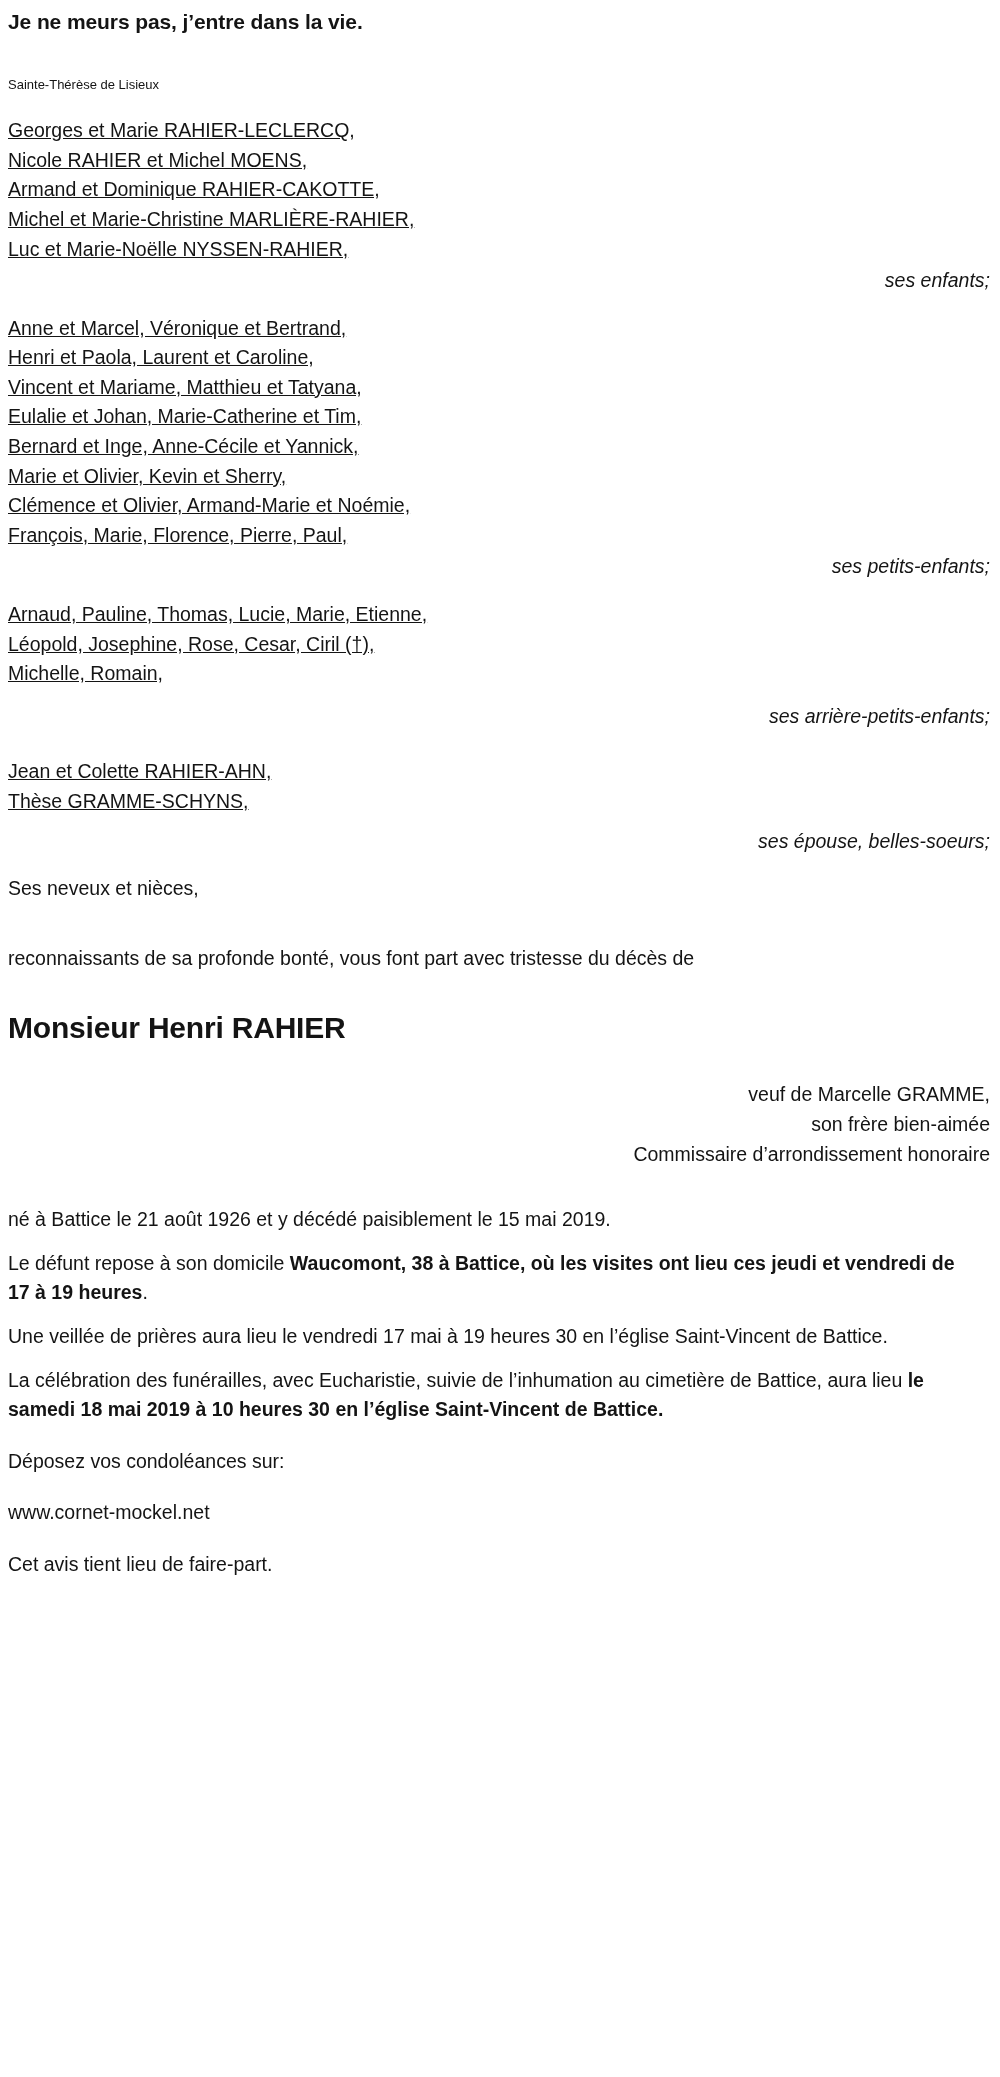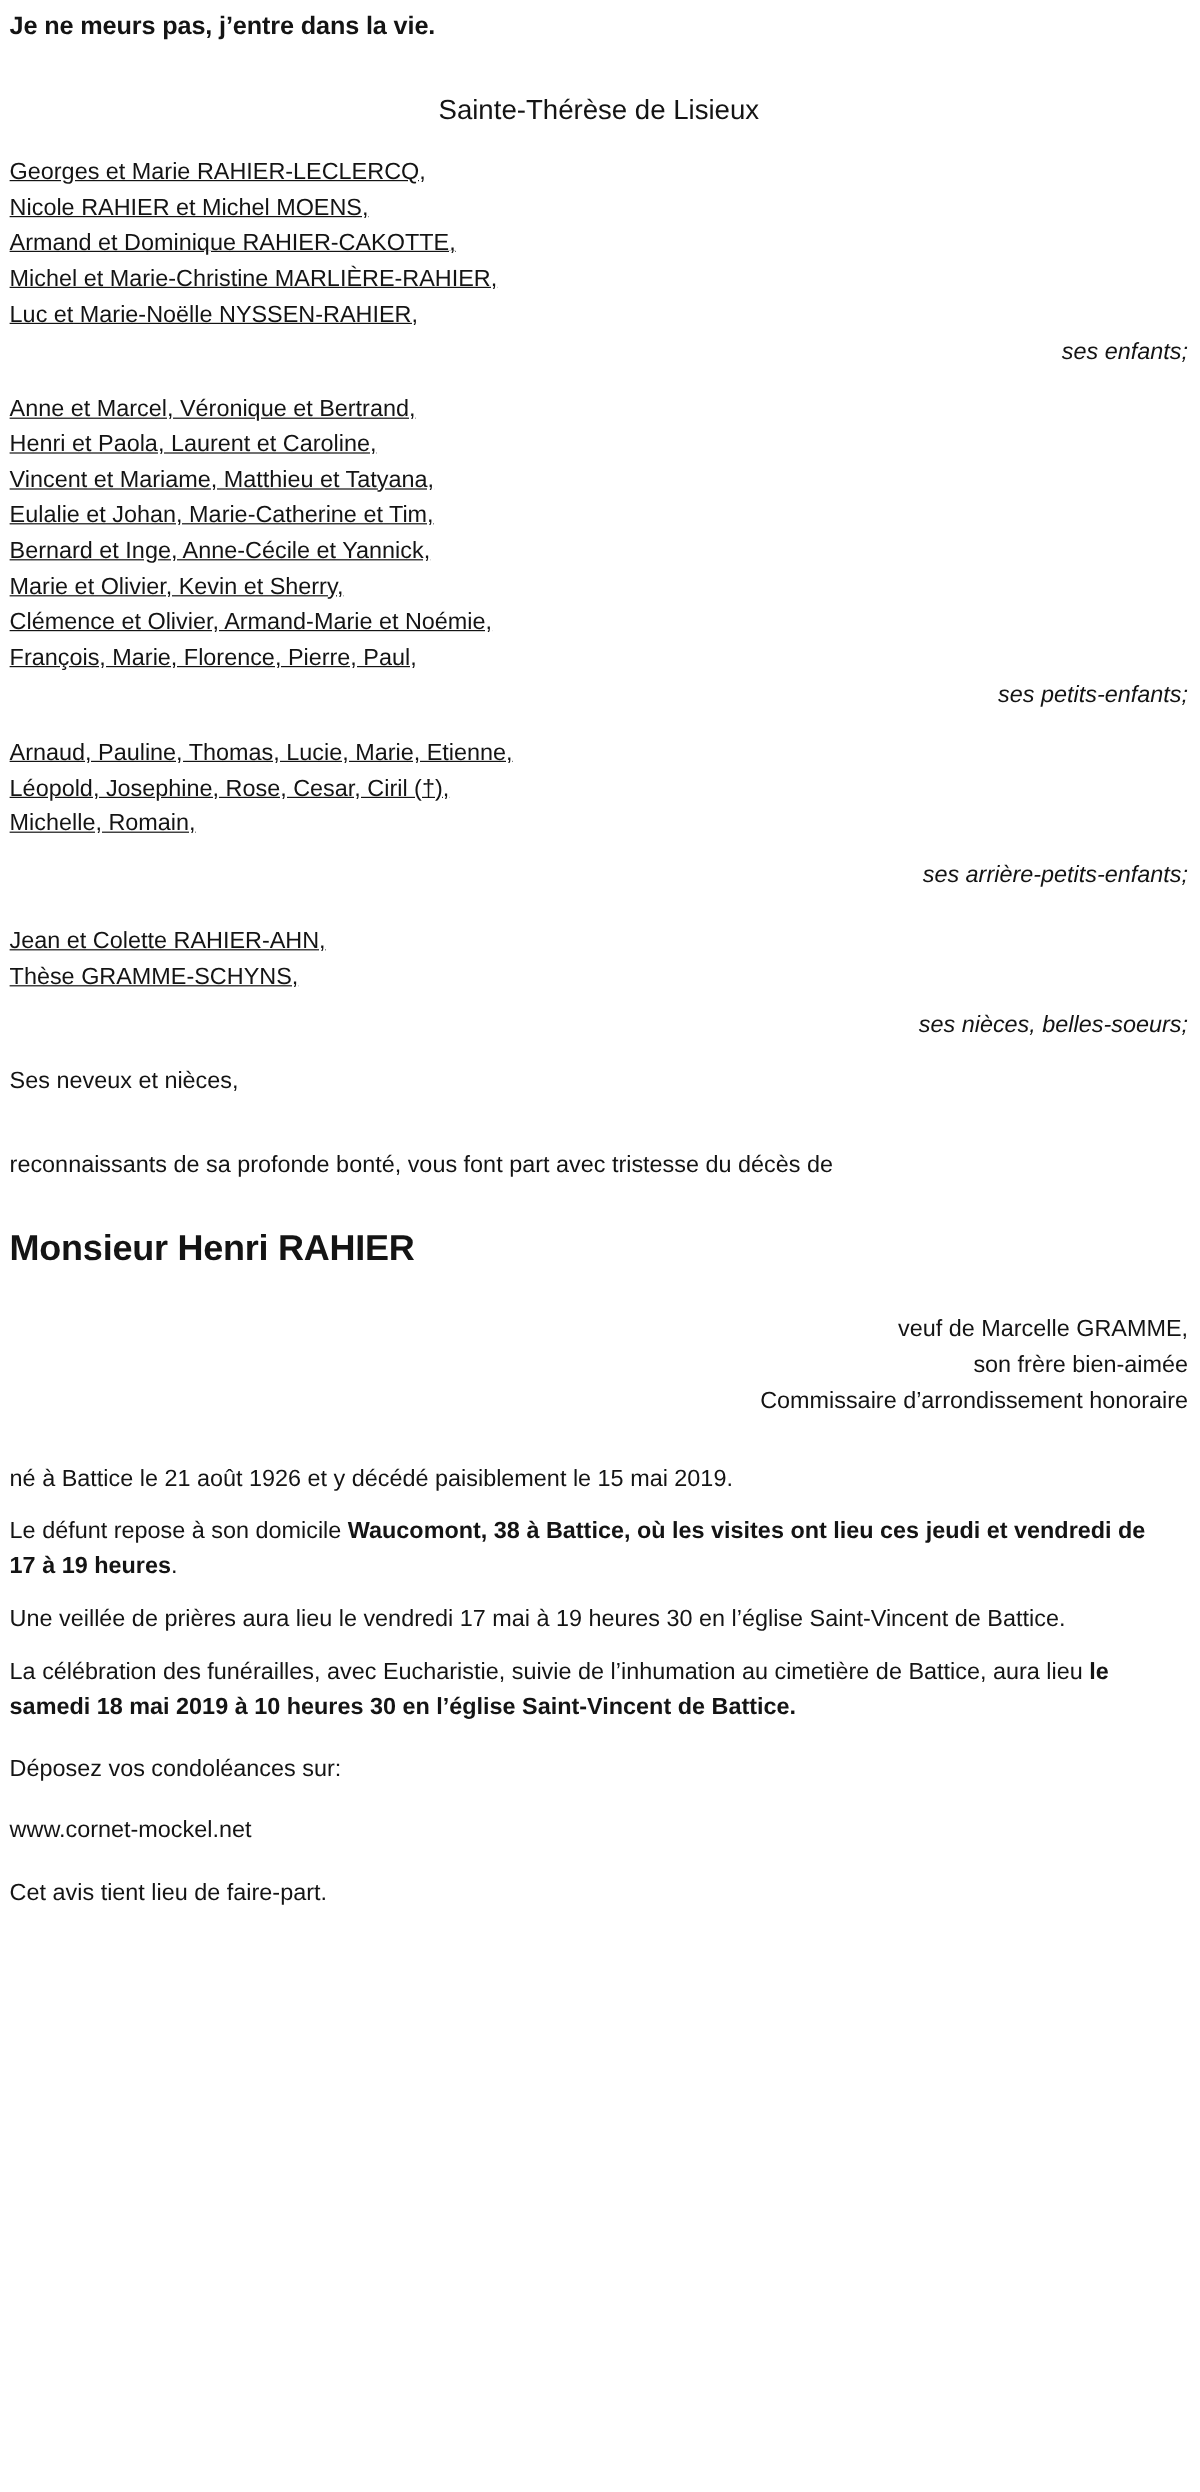--- a/index.html
+++ b/index.html
@@ -28,25 +28,24 @@
   .epigraph {
     font-size: 21px;
     font-weight: bold;
     letter-spacing: -0.1px;
     line-height: 1.25;
     margin: 0;
     padding-top: 9px;
   }
 
   .quote-source {
-    font-size: 23px;
+    font-size: 13px;
     line-height: 1.3;
     margin: 0;
     padding-top: 42px;
-    text-align: center;
   }
 
   .name-block {
     margin: 0;
     padding-top: 22px;
     text-decoration: underline;
   }
   .name-line {
     font-size: 19.5px;
     line-height: 29.6px;
@@ -163,21 +162,21 @@
   </p>
 
   <div class="gap-md"></div>
 
   <div class="name-block" style="padding-top:0">
     <div class="name-line">Jean et Colette RAHIER-AHN,</div>
     <div class="name-line">Thèse GRAMME-SCHYNS,</div>
   </div>
 
   <p class="relation rel-freres">
-    <span class="rel-wrap">ses nièces, belles-soeurs;</span>
+    <span class="rel-wrap">ses épouse, belles-soeurs;</span>
   </p>
 
   <div class="gap-sm"></div>
 
   <div class="name-line" style="padding-top:0">Ses neveux et nièces,</div>
 
   <p class="para" style="padding-top:40px; max-width:935px;">reconnaissants de sa profonde bonté, vous font part avec tristesse du décès de</p>
 
   <h1 class="deceased-name">Monsieur Henri RAHIER</h1>
 

